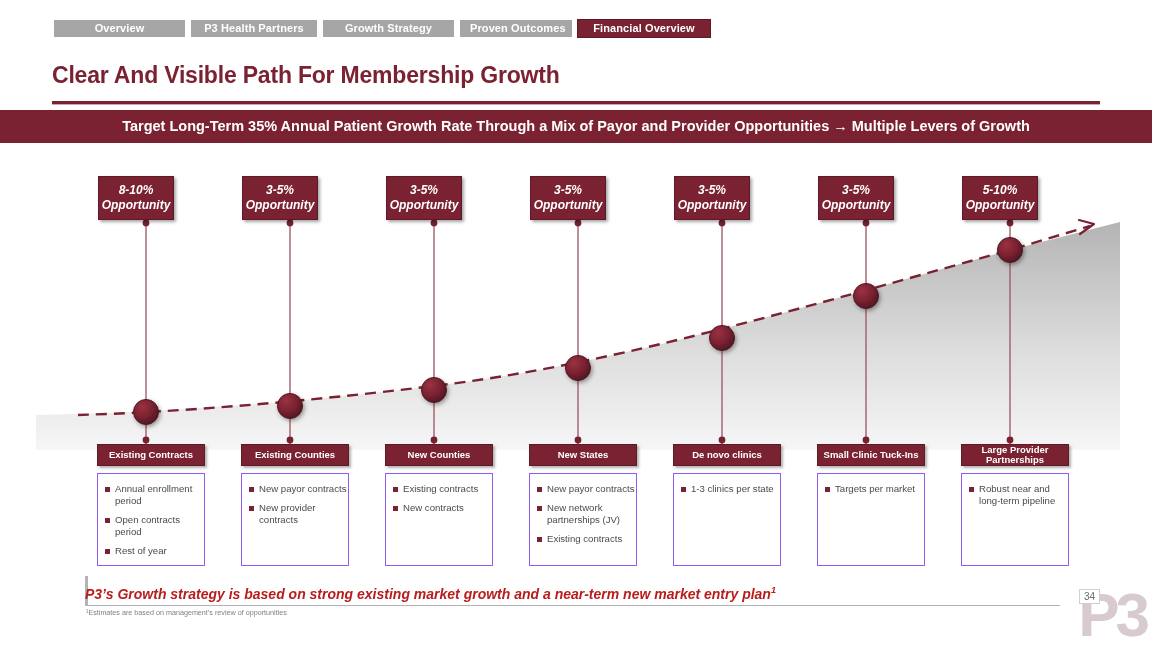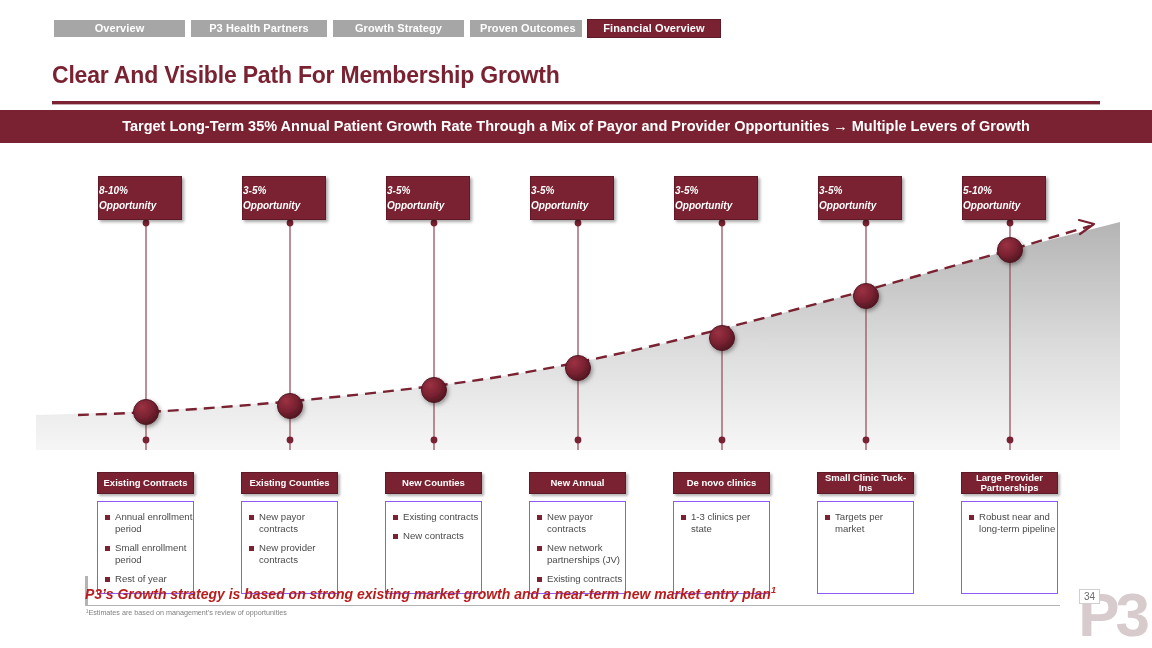--- a/index.html
+++ b/index.html
@@ -18,21 +18,21 @@
     height:17px;line-height:17px;
     color:#ffffff;font-size:11px;font-weight:bold;
     text-align:center;letter-spacing:.1px;
     background:#a6a6a6;
     padding:0 10px;
     box-sizing:border-box;
     white-space:nowrap;
   }
   .tab.active{background:#7a2231;box-shadow:0 0 0 1px #5e1a26;}
   .tab.w1{width:131px}
-  .tab.w2{width:136px}
+  .tab.w2{width:126px}
   .tab.w3{width:131px}
   .tab.w4{width:112px}
   .tab.w5{width:132px}
 
   
   .title{
     position:absolute;left:52px;top:62px;
     font-size:23px;font-weight:bold;color:#7a2231;
     letter-spacing:-.2px;white-space:nowrap;
   }
@@ -56,34 +56,34 @@
     white-space:nowrap;
   }
 
   
   .chart{position:absolute;left:0;top:150px;width:1152px;height:300px;}
   .chart svg{position:absolute;left:0;top:0;}
 
   
   .opp{
     position:absolute;top:176px;
-    width:84px;height:44px;
+    width:76px;height:44px;
     background:#7a2231;
     border:1px solid #5e1a26;
     box-shadow:2px 2px 3px rgba(0,0,0,.35);
     box-sizing:border-box;
     color:#ffffff;
-    font-size:10px;font-weight:bold;font-style:italic;
-    text-align:left;
+    font-size:12px;font-weight:bold;font-style:italic;
+    text-align:center;
     display:flex;flex-direction:column;justify-content:center;
     line-height:15px;
   }
 
   
-  .card{position:absolute;top:444px;width:97px;margin-top:28px;}
+  .card{position:absolute;top:444px;width:108px;}
   .card .hdr{
     background:#7a2231;
     border:1px solid #5e1a26;
     box-shadow:1.5px 1.5px 2.5px rgba(0,0,0,.3);
     color:#fff;
     font-size:9.5px;font-weight:bold;
     text-align:center;
     height:22px;
     display:flex;align-items:center;justify-content:center;
     box-sizing:border-box;
@@ -257,21 +257,21 @@
   <div class="opp" style="left:962px">
     <div>5-10%</div>
     <div>Opportunity</div>
   </div>
 
   <div class="card" style="left:97px">
     <div class="hdr">Existing Contracts</div>
     <div class="body">
       <ul>
         <li>Annual enrollment period</li>
-        <li>Small enrollment period</li>
+        <li>Open contracts period</li>
         <li>Rest of year</li>
       </ul>
     </div>
   </div>
 
   <div class="card" style="left:241px">
     <div class="hdr">Existing Counties</div>
     <div class="body">
       <ul>
         <li>New payor contracts</li>
@@ -284,21 +284,21 @@
     <div class="hdr">New Counties</div>
     <div class="body">
       <ul>
         <li>Existing contracts</li>
         <li>New contracts</li>
       </ul>
     </div>
   </div>
 
   <div class="card" style="left:529px">
-    <div class="hdr">New Annual</div>
+    <div class="hdr">New States</div>
     <div class="body">
       <ul>
         <li>New payor contracts</li>
         <li>New network partnerships (JV)</li>
         <li>Existing contracts</li>
       </ul>
     </div>
   </div>
 
   <div class="card" style="left:673px">

